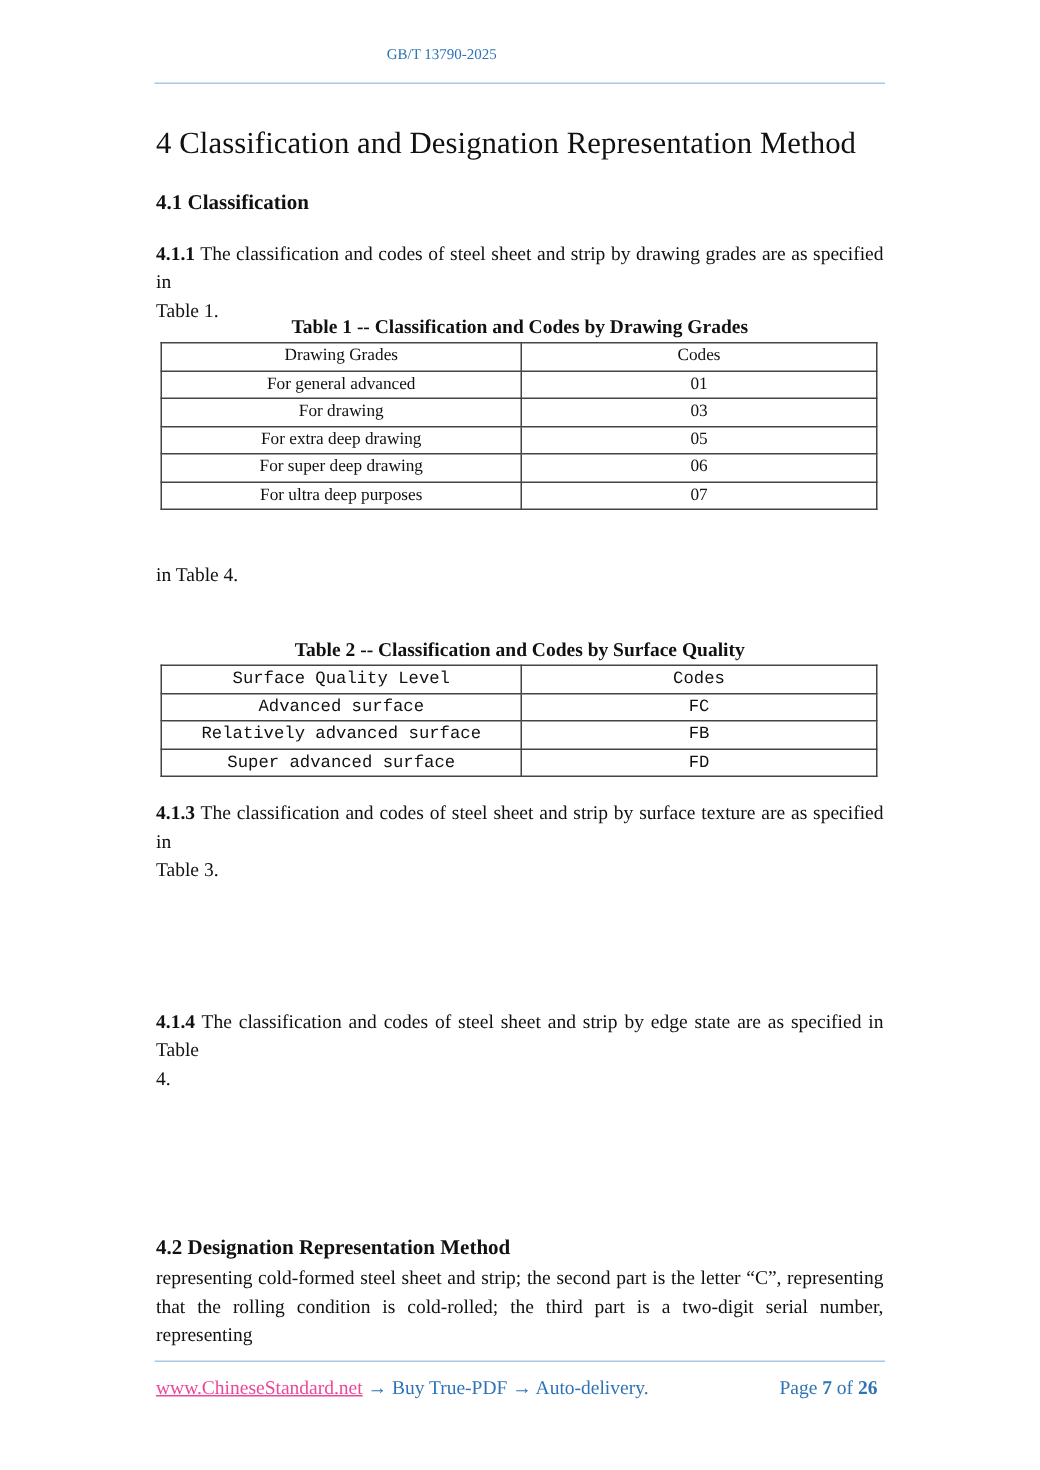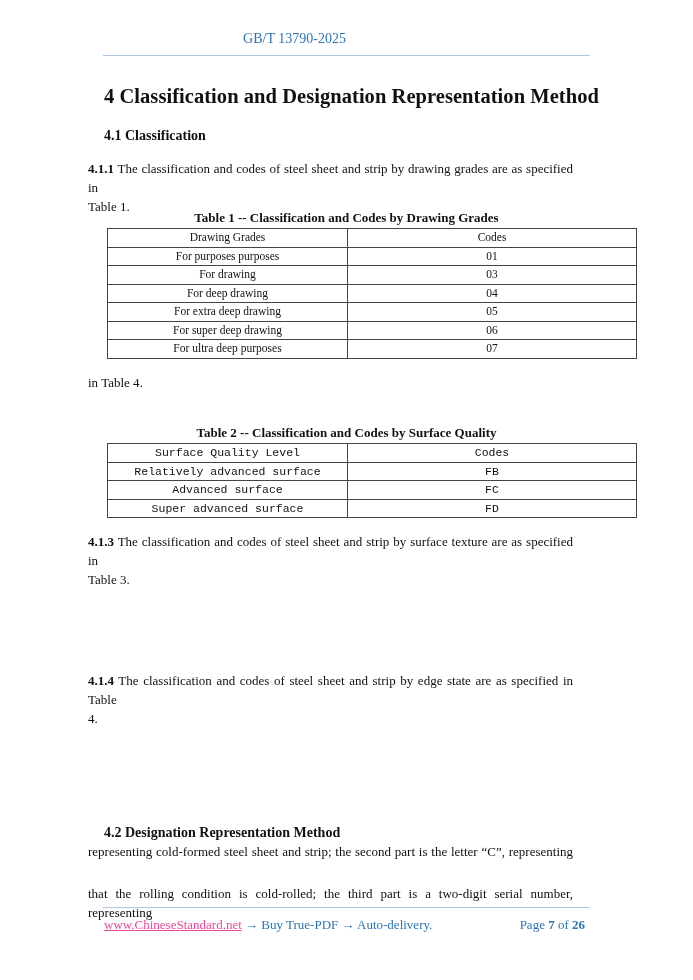--- a/index.html
+++ b/index.html
@@ -1,26 +1,26 @@
 <!DOCTYPE html>
 <html><head>
   <meta charset="utf-8">
   <style>
     html, body { margin: 0; padding: 0; background: #ffffff; }
     body { width: 693px; height: 980px; position: relative; overflow: hidden;
            font-family: "Liberation Serif", "DejaVu Serif", serif; color: #111; }
     .abs { position: absolute; }
-    .header-title { top: 31px; left: 0; width: 589px; text-align: center; font-size: 14px; color: #2e74b5; }
+    .header-title { top: 31px; left: 0; width: 589px; text-align: center; font-size: 10px; color: #2e74b5; }
     .rule { height: 0; border-top: 1px solid #a9c8e6; left: 103px; width: 487px; }
-    .h1 { top: 85px; left: 104px; font-size: 20.5px; font-weight: bold; letter-spacing: 0.05px; }
+    .h1 { top: 85px; left: 104px; font-size: 20.5px; font-weight: normal; letter-spacing: 0.05px; }
     .h2 { left: 104px; font-size: 14px; font-weight: bold; }
-    .para { left: 88px; width: 485px; font-size: 13px; line-height: 19px; text-align: justify; }
+    .para { left: 104px; width: 485px; font-size: 13px; line-height: 19px; text-align: justify; }
     .para b { font-weight: bold; }
     .caption { left: 104px; width: 485px; text-align: center; font-size: 13px; font-weight: bold; }
-    table.doc { position: absolute; left: 107px; width: 530px; border-collapse: collapse; font-size: 11.5px; }
+    table.doc { position: absolute; left: 107px; width: 478px; border-collapse: collapse; font-size: 11.5px; }
     table.doc td { border: 1px solid #444; height: 17.5px; padding: 0; text-align: center; vertical-align: middle; line-height: 17px; }
     table.doc td.c1 { width: 239px; }
     .footer { top: 917px; left: 104px; width: 486px; font-size: 13px; color: #2e74b5; }
     .footer a { color: #ec4899; text-decoration: underline; }
     .footer .right { position: absolute; right: 5px; top: 0; }
     .footer .num { font-weight: bold; }
   </style>
 </head>
 <body>
 
@@ -37,30 +37,26 @@
 </div>
 
 <div class="abs caption" style="top:210px;">Table 1 -- Classification and Codes by Drawing Grades</div>
 <table class="doc" style="top:228px;">
   <tbody>
       <tr>
     <td class="c1">Drawing Grades</td>
     <td>Codes</td>
   </tr>
   <tr>
-    <td class="c1">For purposes purposes</td>
+    <td class="c1">For general advanced</td>
     <td>01</td>
   </tr>
   <tr>
     <td class="c1">For drawing</td>
     <td>03</td>
-  </tr>
-  <tr>
-    <td class="c1">For deep drawing</td>
-    <td>04</td>
   </tr>
   <tr>
     <td class="c1">For extra deep drawing</td>
     <td>05</td>
   </tr>
   <tr>
     <td class="c1">For super deep drawing</td>
     <td>06</td>
   </tr>
   <tr>
@@ -75,26 +71,26 @@
 </div>
 
 <div class="abs caption" style="top:425px;">Table 2 -- Classification and Codes by Surface Quality</div>
 <table class="doc" style="top:443px;font-family:Liberation Mono, monospace;">
   <tbody>
       <tr>
     <td class="c1">Surface Quality Level</td>
     <td>Codes</td>
   </tr>
   <tr>
+    <td class="c1">Advanced surface</td>
+    <td>FC</td>
+  </tr>
+  <tr>
     <td class="c1">Relatively advanced surface</td>
     <td>FB</td>
-  </tr>
-  <tr>
-    <td class="c1">Advanced surface</td>
-    <td>FC</td>
   </tr>
   <tr>
     <td class="c1">Super advanced surface</td>
     <td>FD</td>
   </tr>
 </tbody>
   </table>
 
 <div class="abs para" style="top:532px;">
   <div style="text-align:justify; text-align-last:justify;"><b>4.1.3</b><span> The classification and codes of steel sheet and strip by surface texture are as specified in</span></div>
@@ -103,21 +99,21 @@
 
 <div class="abs para" style="top:671px;">
   <div style="text-align:justify; text-align-last:justify;"><b>4.1.4</b><span> The classification and codes of steel sheet and strip by edge state are as specified in Table</span></div>
   <div>4.</div>
 </div>
 
 <div class="abs h2" style="top:825px;">4.2 Designation Representation Method</div>
 
 <div class="abs para" style="top:842px;">
   <div style="text-align:justify; text-align-last:justify;">representing cold-formed steel sheet and strip; the second part is the letter “C”, representing</div>
-  <div style="text-align:justify; text-align-last:justify;margin-top:23px;">that the rolling condition is cold-rolled; the third part is a two-digit serial number, representing</div>
+  <div style="text-align:justify; text-align-last:justify;">that the rolling condition is cold-rolled; the third part is a two-digit serial number, representing</div>
 </div>
 
 <div class="abs rule" style="top:907px;"></div>
 
 <div class="abs footer">
   <a>www.ChineseStandard.net</a>
   <span>→</span><span> Buy True-PDF </span><span>→</span><span> Auto-delivery.</span>
   <span class="right">
     <span>Page</span>
     <span class="num">7</span>

